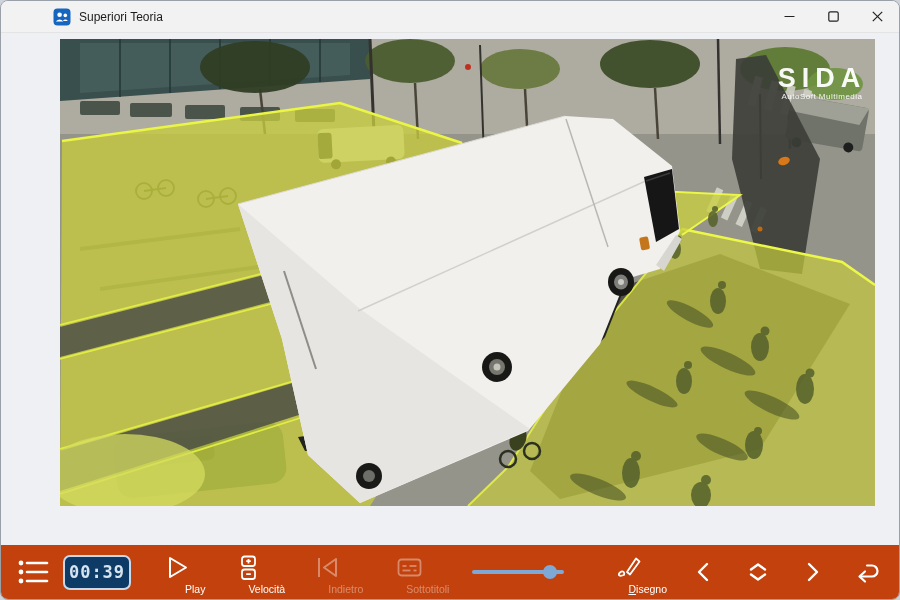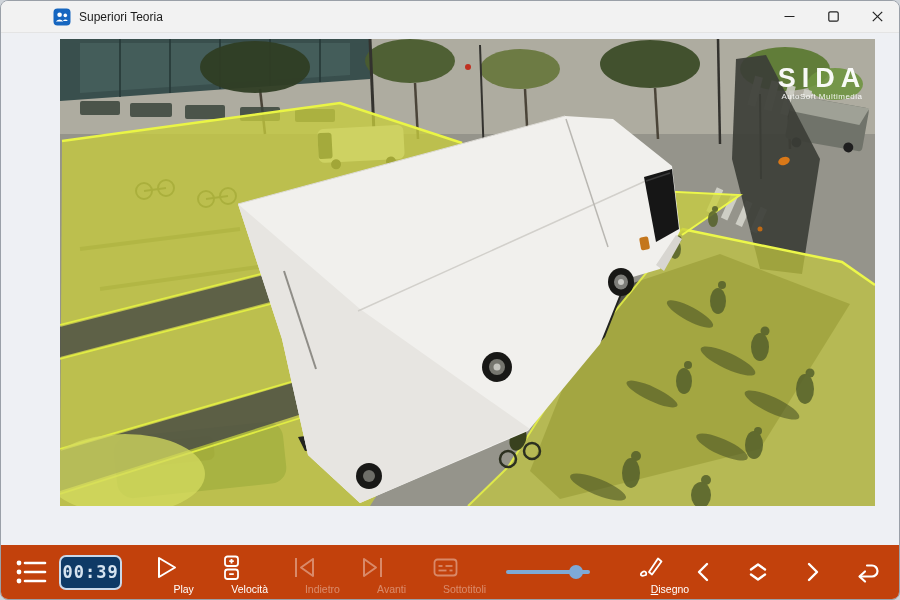--- a/index.html
+++ b/index.html
@@ -348,29 +348,20 @@
     <button class="tb-btn dim">
       <span class="ic">
         <svg width="26" height="25" viewBox="0 0 26 25" stroke-width="2" stroke-linejoin="round">
             <line x1="5" y1="3" x2="5" y2="22"></line>
             <polygon points="22,4 10,12.5 22,21"></polygon>
           </svg>
       </span>
       <span class="lbl">Indietro</span>
     </button>
 
-    <button class="tb-btn dim">
-      <span class="ic">
-        <svg width="26" height="25" viewBox="0 0 26 25" stroke-width="2" stroke-linejoin="round">
-            <polygon points="4,4 16,12.5 4,21"></polygon>
-            <line x1="21" y1="3" x2="21" y2="22"></line>
-          </svg>
-      </span>
-      <span class="lbl">Avanti</span>
-    </button>
 
     <button class="tb-btn dim">
       <span class="ic">
         <svg width="27" height="25" viewBox="0 0 27 25" stroke-width="1.8">
           <rect x="2.5" y="4.5" width="22" height="16" rx="3"></rect>
           <line x1="6.5" y1="11" x2="10.5" y2="11"></line>
             <line x1="13.5" y1="11" x2="20.5" y2="11"></line>
           <line x1="6.5" y1="15.5" x2="14.5" y2="15.5"></line>
             <line x1="17.5" y1="15.5" x2="20.5" y2="15.5"></line>
         </svg>

